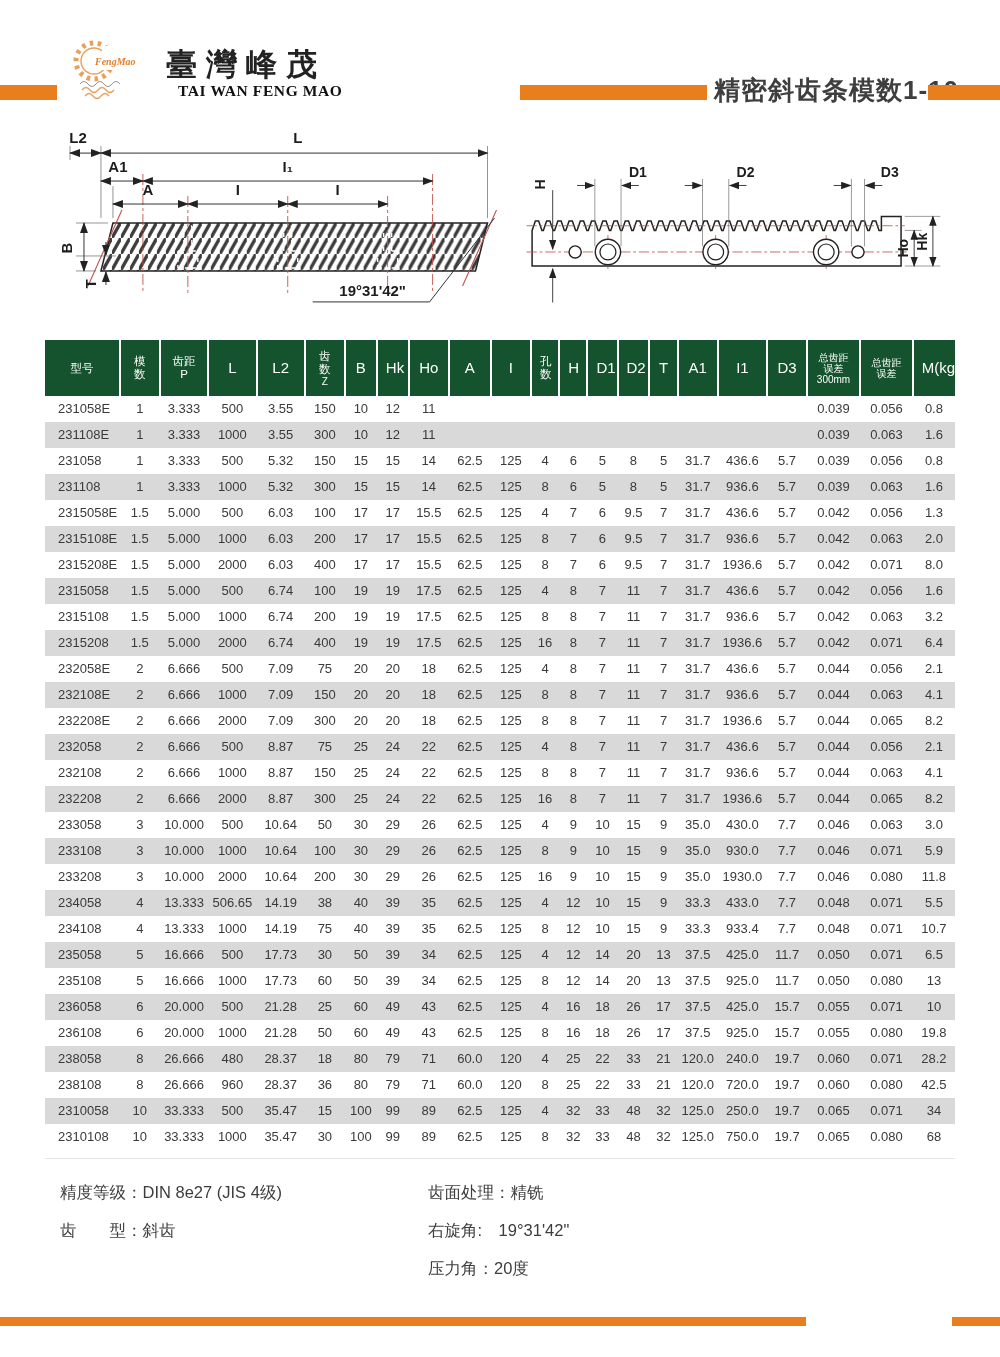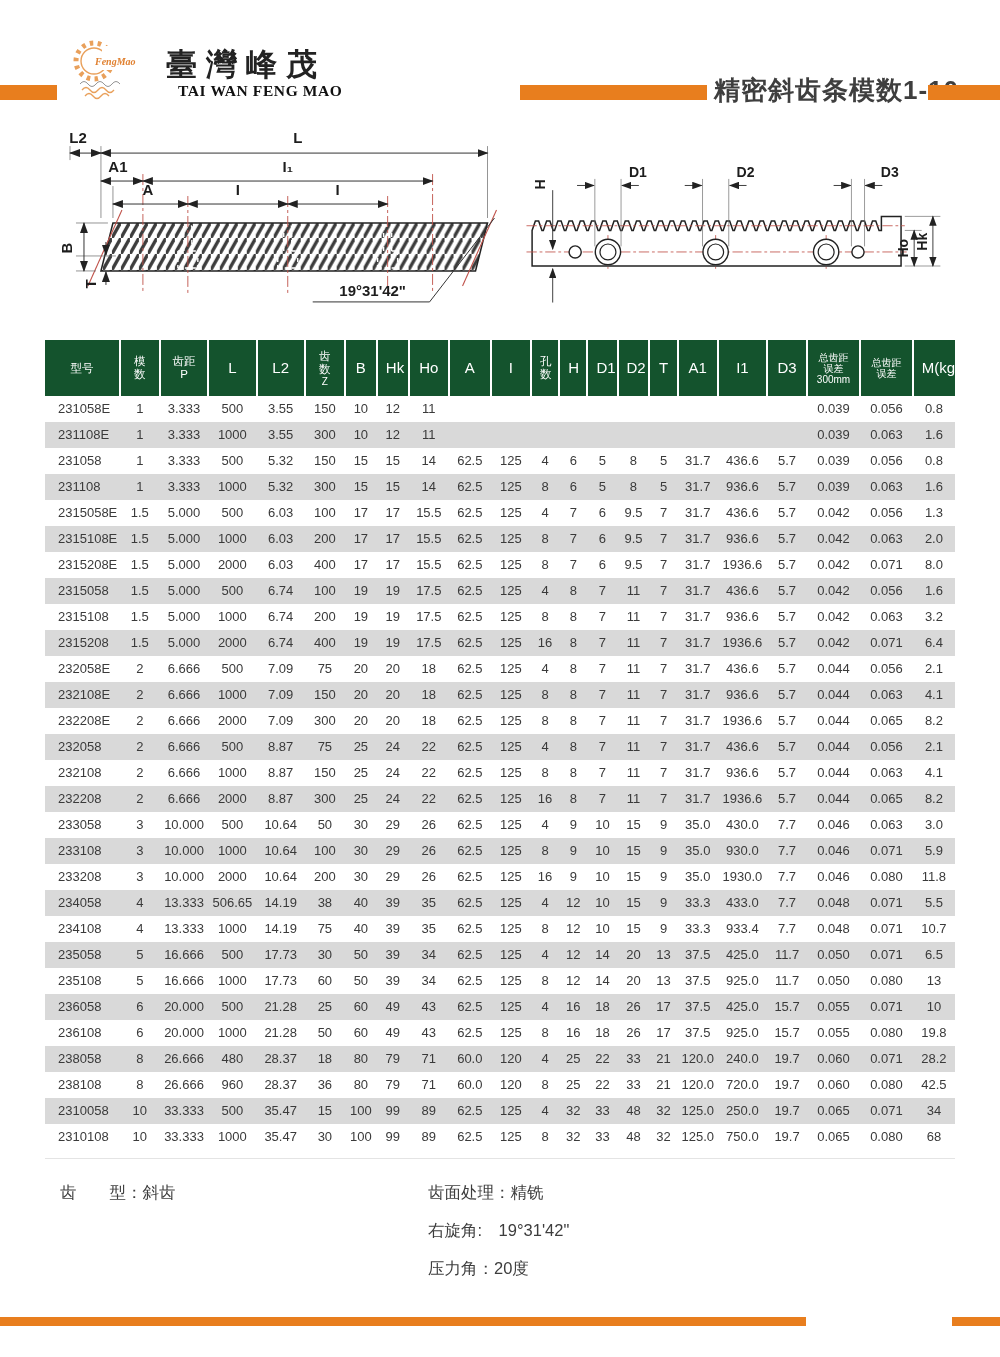--- a/index.html
+++ b/index.html
@@ -986,20 +986,21 @@
           <td>0.065</td>
           <td>0.080</td>
           <td>68</td>
         </tr>
       </tbody>
   </table>
 </div>
 
 <div class="specs">
   <div class="spec-col">
+      <div class="spec-line"><span>精度等级：</span><span>DIN 8e27 (JIS 4级)</span></div>
       <div class="spec-line"><span>齿　　型：</span><span>斜齿</span></div>
     </div>
   <div class="spec-col">
       <div class="spec-line"><span>齿面处理：</span><span>精铣</span></div>
       <div class="spec-line"><span>右旋角:　</span><span>19°31'42"</span></div>
       <div class="spec-line"><span>压力角：</span><span>20度</span></div>
     </div>
 </div>
 
 <div class="foot-bar1"></div>

